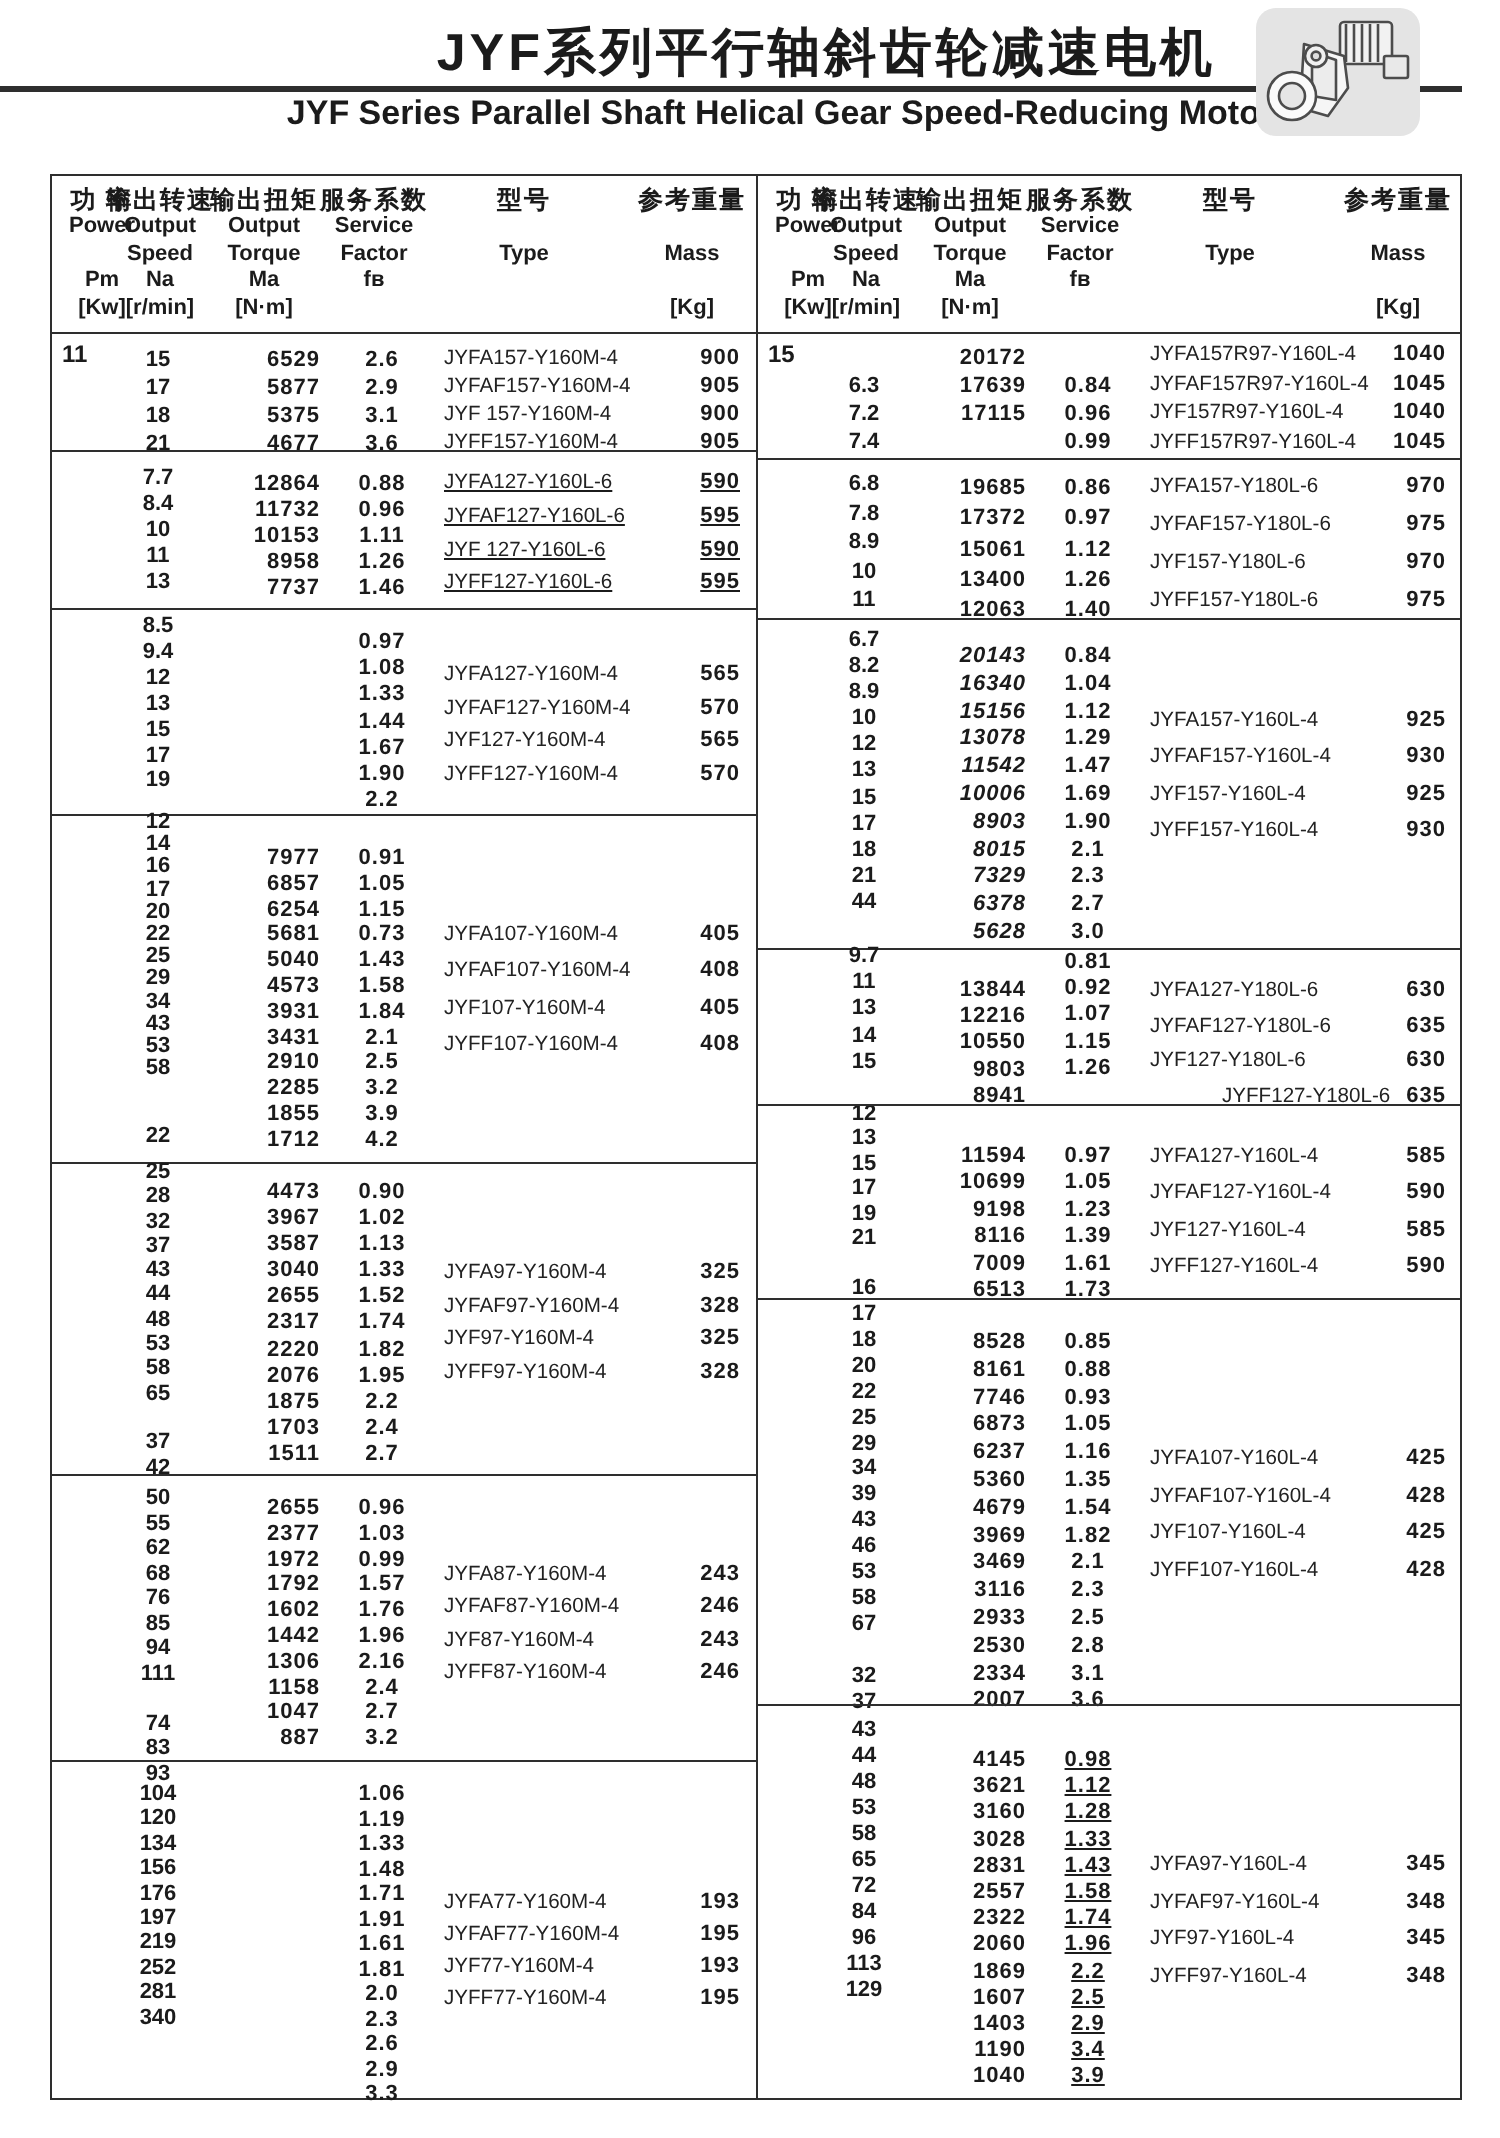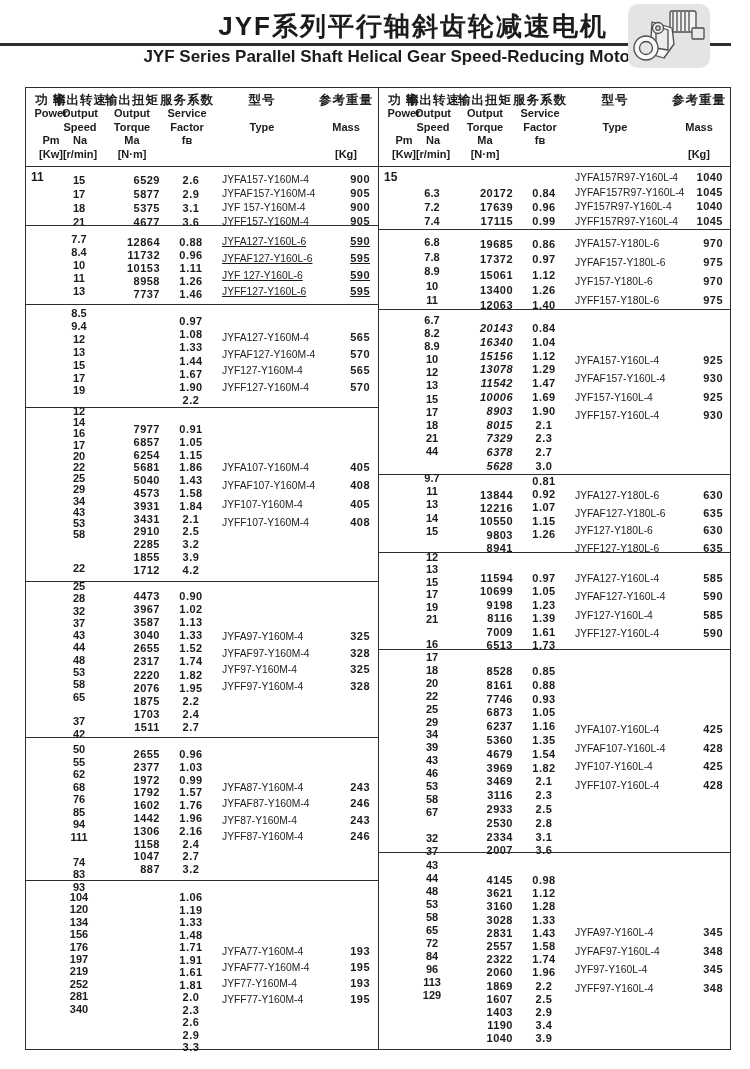--- a/index.html
+++ b/index.html
@@ -314,21 +314,21 @@
               <div>3431</div>
               <div>2910</div>
               <div>2285</div>
               <div>1855</div>
               <div>1712</div>
             </div>
             <div class="colv col-factor" style="top: 15px; line-height: 12.8px;">
               <div>0.91</div>
               <div>1.05</div>
               <div>1.15</div>
-              <div>1.86</div>
+              <div>0.73</div>
               <div>1.43</div>
               <div>1.58</div>
               <div>1.84</div>
               <div>2.1</div>
               <div>2.5</div>
               <div>3.2</div>
               <div>3.9</div>
               <div>4.2</div>
             </div>
             <div class="col-types" style="top: 53px;">
@@ -518,21 +518,21 @@
           </div>
         </div>
       <div class="half" id="half-right">
           <div class="power-label">15</div>
           <div class="section" style="height: 62px;">
             <div class="colv col-speed" style="top: 19px; line-height: 14px;">
               <div>6.3</div>
               <div>7.2</div>
               <div>7.4</div>
             </div>
-            <div class="colv col-torque" style="top: 19px; line-height: 14px;">
+            <div class="colv col-torque" style="top: 5px; line-height: 14px;">
               <div>20172</div>
               <div>17639</div>
               <div>17115</div>
             </div>
             <div class="colv col-factor" style="top: 19px; line-height: 14px;">
               <div>0.84</div>
               <div>0.96</div>
               <div>0.99</div>
             </div>
             <div class="col-types" style="top: 4px;">
@@ -684,21 +684,21 @@
                 <span class="tmass">630</span>
               </div>
               <div class="trow" style="height: 17.7px;">
                 <span class="tname">JYFAF127-Y180L-6</span>
                 <span class="tmass">635</span>
               </div>
               <div class="trow" style="height: 17.7px;">
                 <span class="tname">JYF127-Y180L-6</span>
                 <span class="tmass">630</span>
               </div>
-              <div class="trow" style="height: 17.7px;">
+              <div class="trow" style="height: 17.7px; margin-left: 36px;">
                 <span class="tname">JYFF127-Y180L-6</span>
                 <span class="tmass">635</span>
               </div>
             </div>
           </div>
           <div class="section" style="height: 97px;">
             <div class="colv col-speed" style="top: 10px; line-height: 12.5px;">
               <div>13</div>
               <div>15</div>
               <div>17</div>
@@ -834,21 +834,21 @@
               <div>2831</div>
               <div>2557</div>
               <div>2322</div>
               <div>2060</div>
               <div>1869</div>
               <div>1607</div>
               <div>1403</div>
               <div>1190</div>
               <div>1040</div>
             </div>
-            <div class="colv col-factor" style="top: 21px; line-height: 13.2px;">
+            <div class="colv col-factor" style="top: 21px; line-height: 13.2px; text-decoration: underline;">
               <div>0.98</div>
               <div>1.12</div>
               <div>1.28</div>
               <div>1.33</div>
               <div>1.43</div>
               <div>1.58</div>
               <div>1.74</div>
               <div>1.96</div>
               <div>2.2</div>
               <div>2.5</div>

